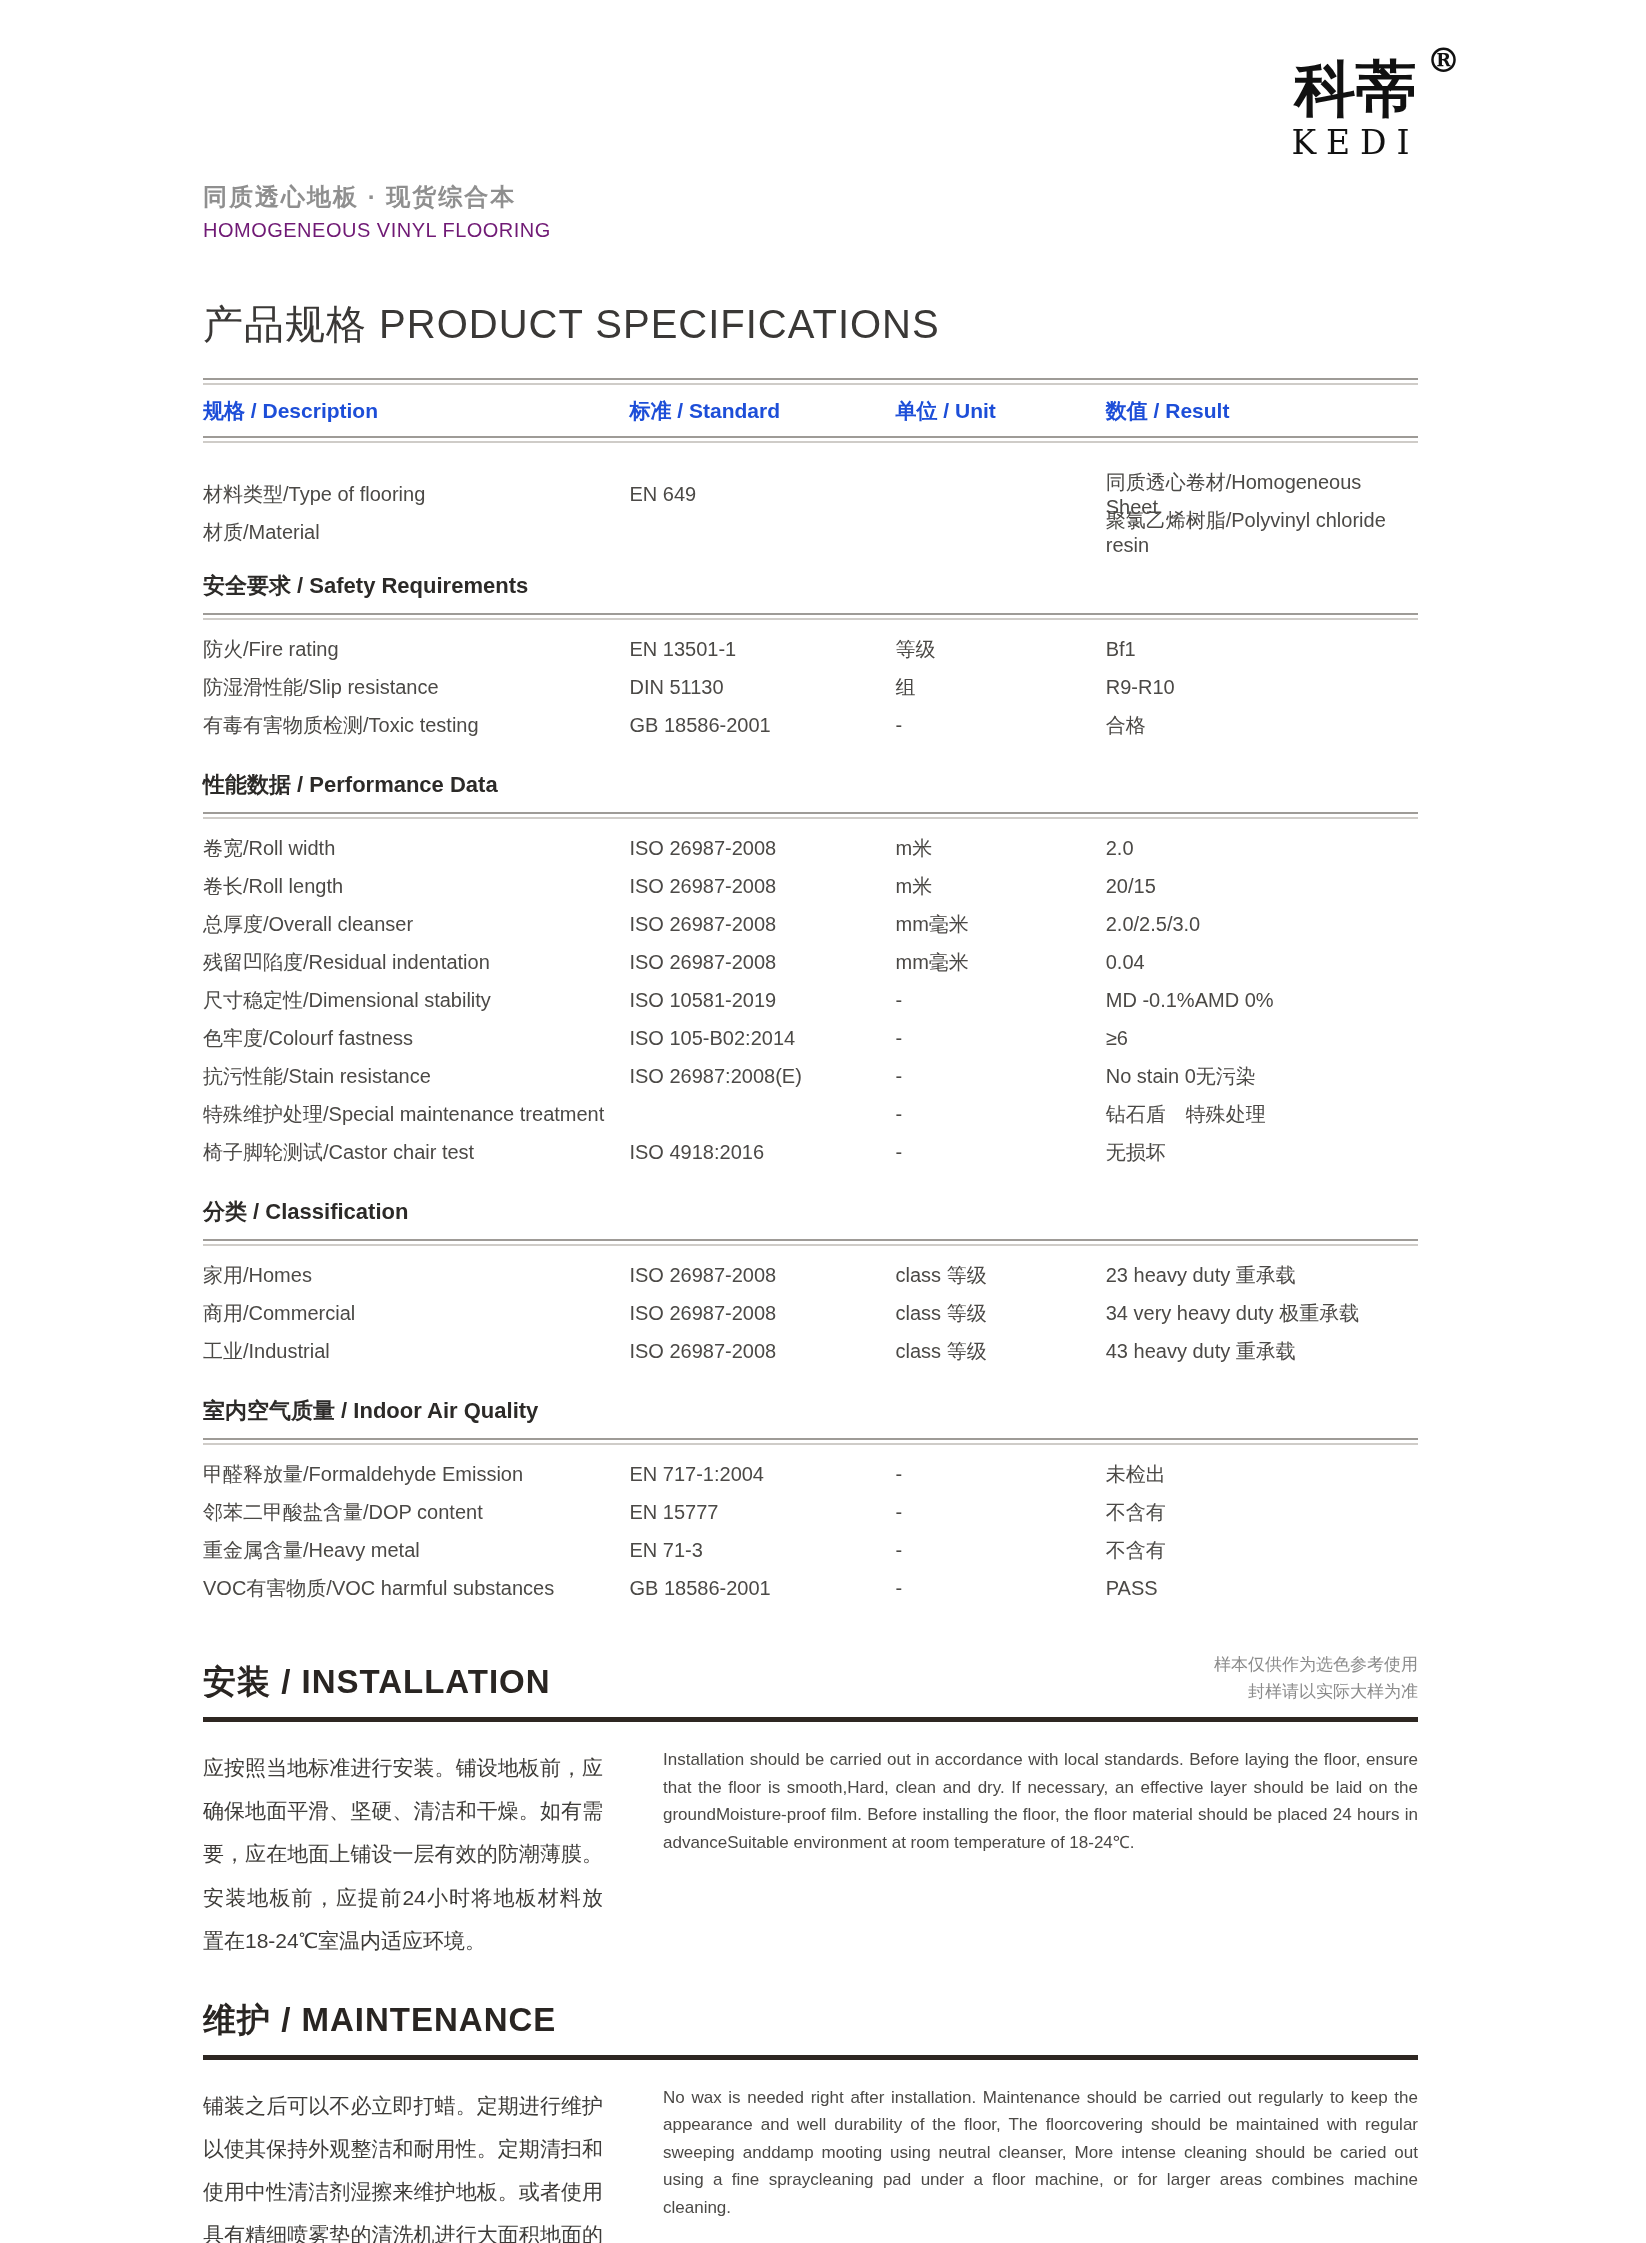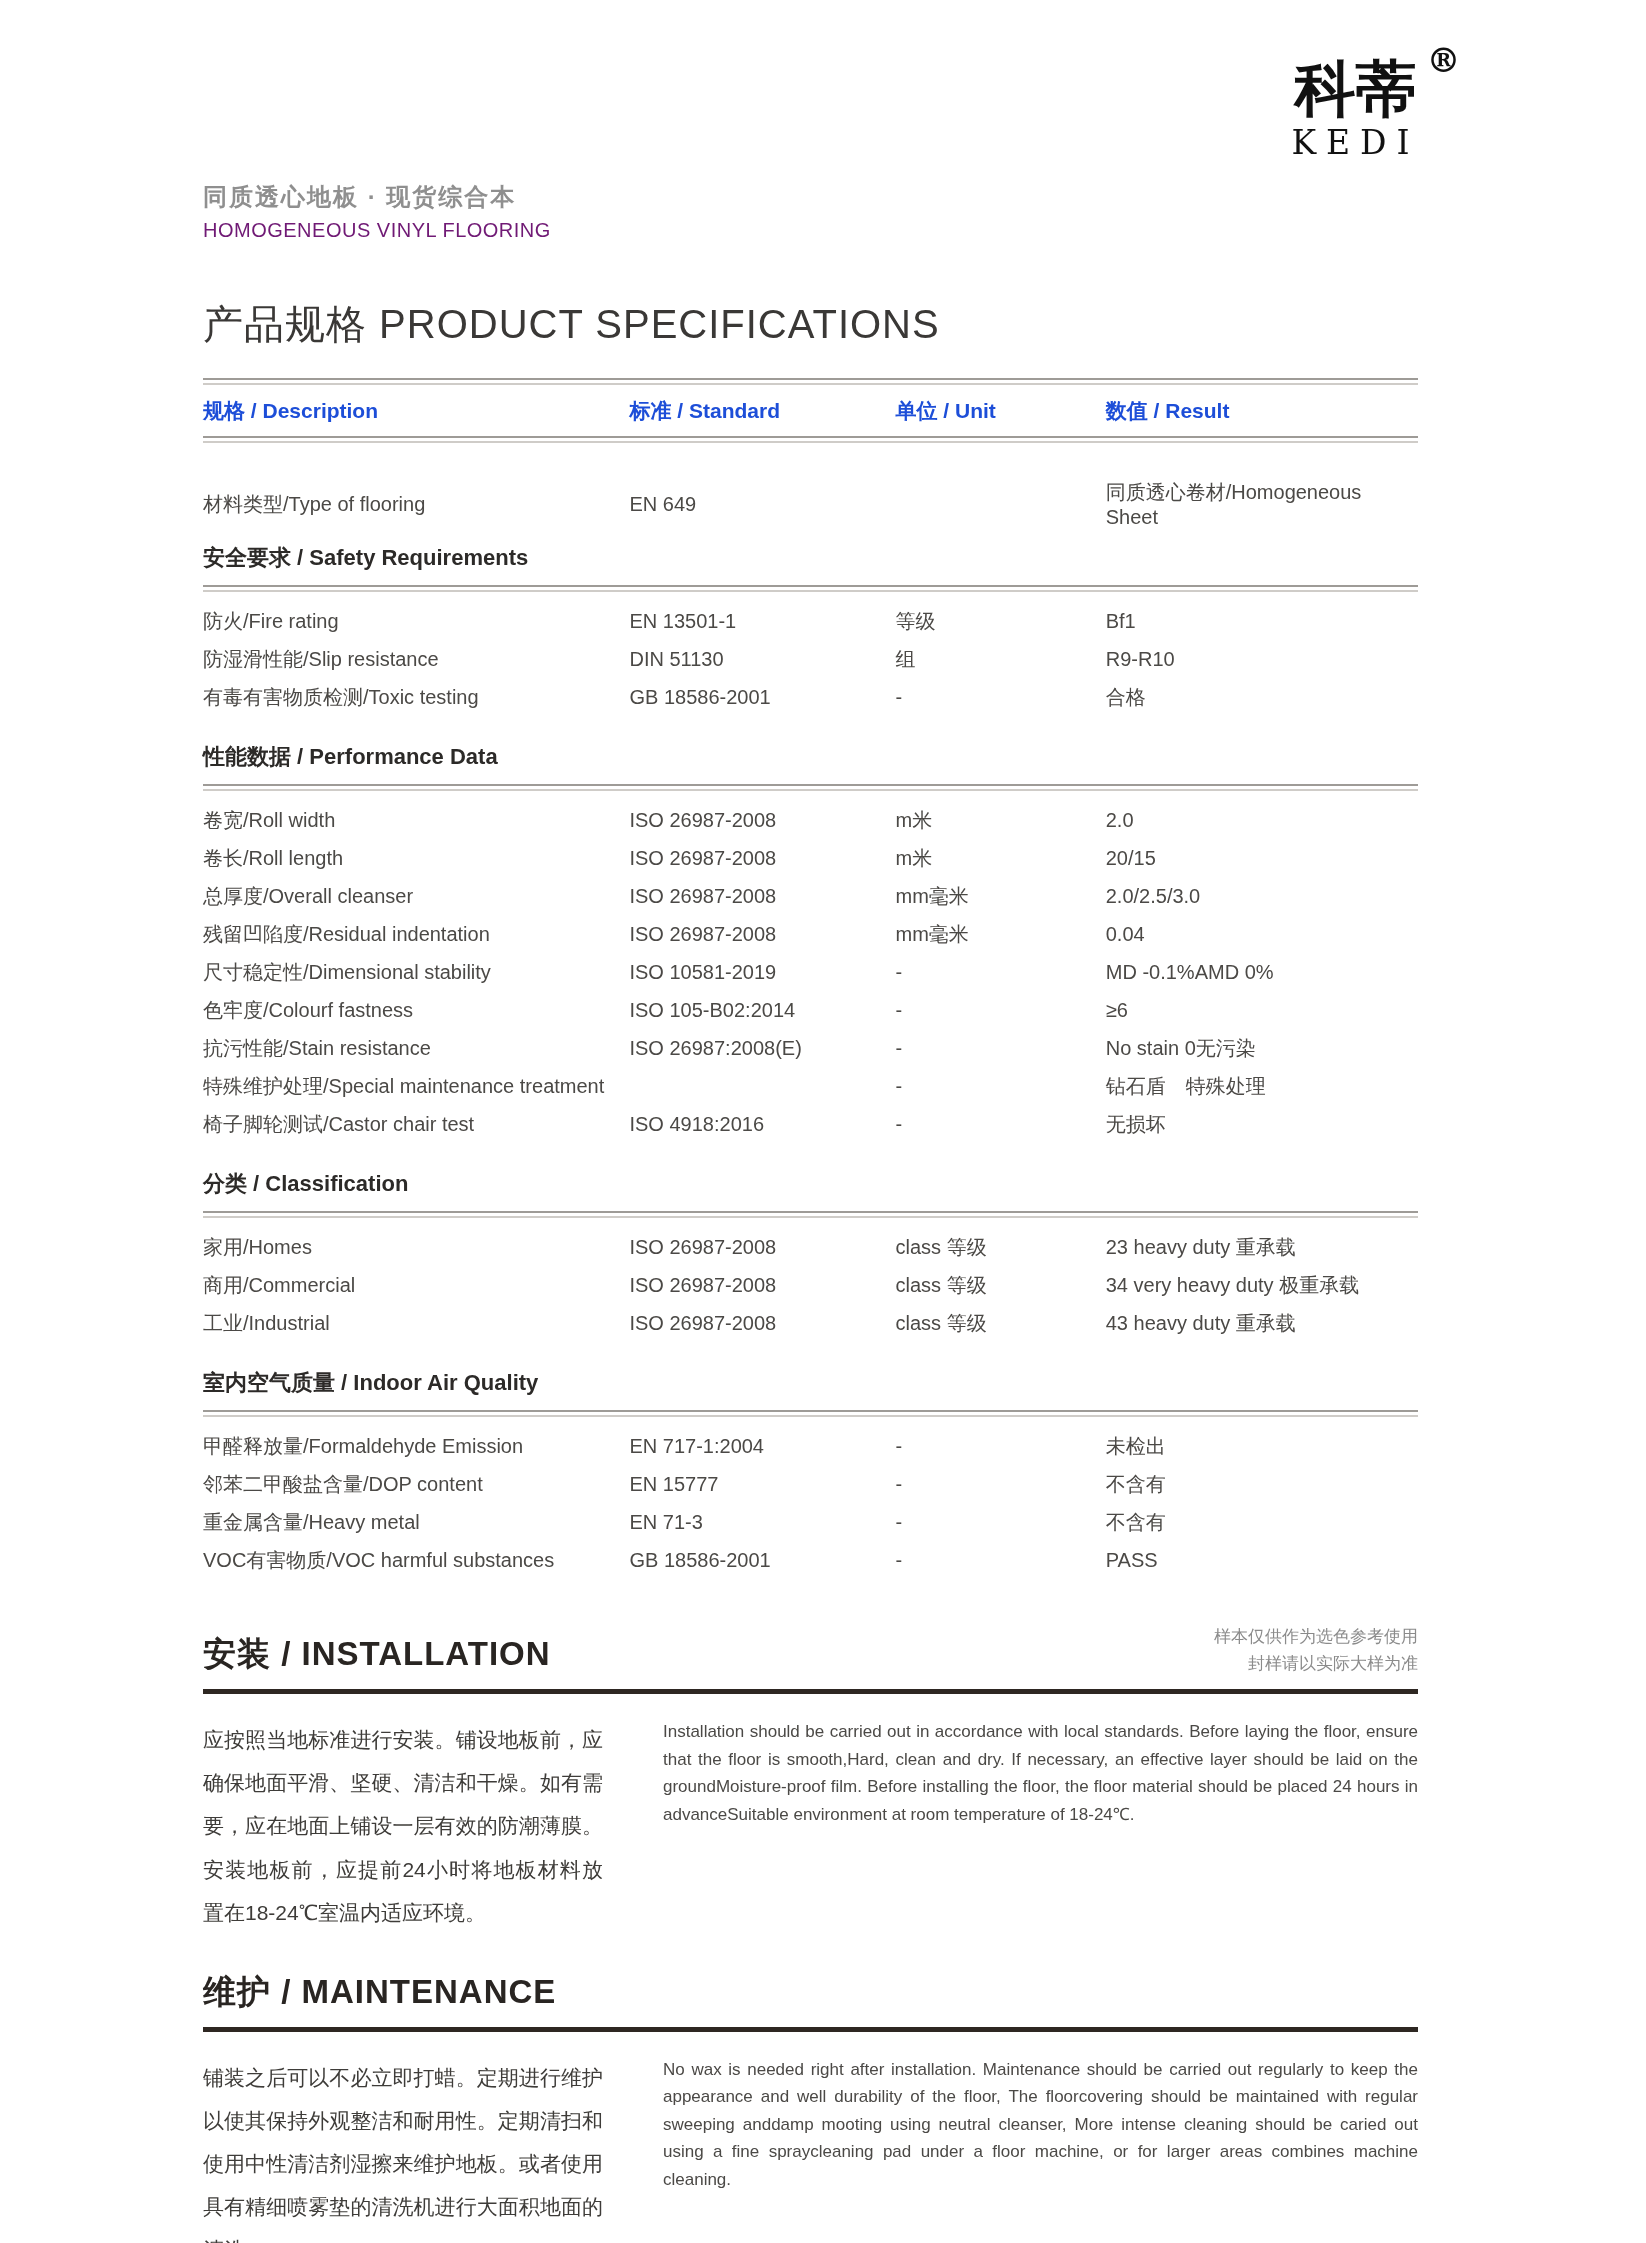--- a/index.html
+++ b/index.html
@@ -19,21 +19,21 @@
   .logo-en { font-size:33px; letter-spacing:10px; margin-top:2px; font-weight:500; }
   
   .content { position:absolute; left:203px; top:297px; width:1215px; }
   .doc-title { margin:0 0 26px 0; text-align:left; font-size:40px; font-weight:400;
                color:#3a3836; letter-spacing:1px; }
   .double-rule { height:3px; border-top:2px solid #9e9b97; border-bottom:2px solid #cfccc8; }
   .thead { display:grid; grid-template-columns:35.1% 21.9% 17.3% 25.7%;
            align-items:center; height:51px; font-size:21px; font-weight:bold; color:#1d4ed8; }
   .spec-row { display:grid; grid-template-columns:35.1% 21.9% 17.3% 25.7%;
               align-items:center; height:38px; font-size:20px; color:#4b4946; }
-  .sections { padding-top:26px; }
+  .sections { padding-top:16px; }
   .section-heading { font-size:22px; font-weight:bold; color:#2c2a28; margin:26px 0 12px 0; }
   .section-rows { padding-top:10px; }
   
   .big-section { margin-top:44px; }
   .big-head-row { display:flex; justify-content:space-between; align-items:flex-end; }
   .big-heading { margin:0; font-size:33px; font-weight:bold; color:#292522; letter-spacing:1px; }
   .head-note { text-align:right; font-size:17px; line-height:1.6; color:#8b8b8b; }
   .dark-rule { height:5px; background:#2e2722; margin-top:12px; }
   .two-col { display:flex; gap:60px; margin-top:24px; }
   .col-cn { width:400px; flex:none; font-size:21px; line-height:2.05; color:#3e3c39;
@@ -69,20 +69,26 @@
     <div class="double-rule"></div>
 
     <div class="sections" id="spec-sections">
         <div class="section-rows">
           <div class="spec-row">
             <div>材料类型/Type of flooring</div>
             <div>EN 649</div>
             <div></div>
             <div>同质透心卷材/Homogeneous Sheet</div>
           </div>
+          <div class="spec-row">
+            <div>材质/Material</div>
+            <div></div>
+            <div></div>
+            <div>聚氯乙烯树脂/Polyvinyl chloride resin</div>
+          </div>
         </div>
         <div class="section-heading">安全要求 / Safety Requirements</div>
         <div class="double-rule"></div>
         <div class="section-rows">
           <div class="spec-row">
             <div>防火/Fire rating</div>
             <div>EN 13501-1</div>
             <div>等级</div>
             <div>Bf1</div>
           </div>

